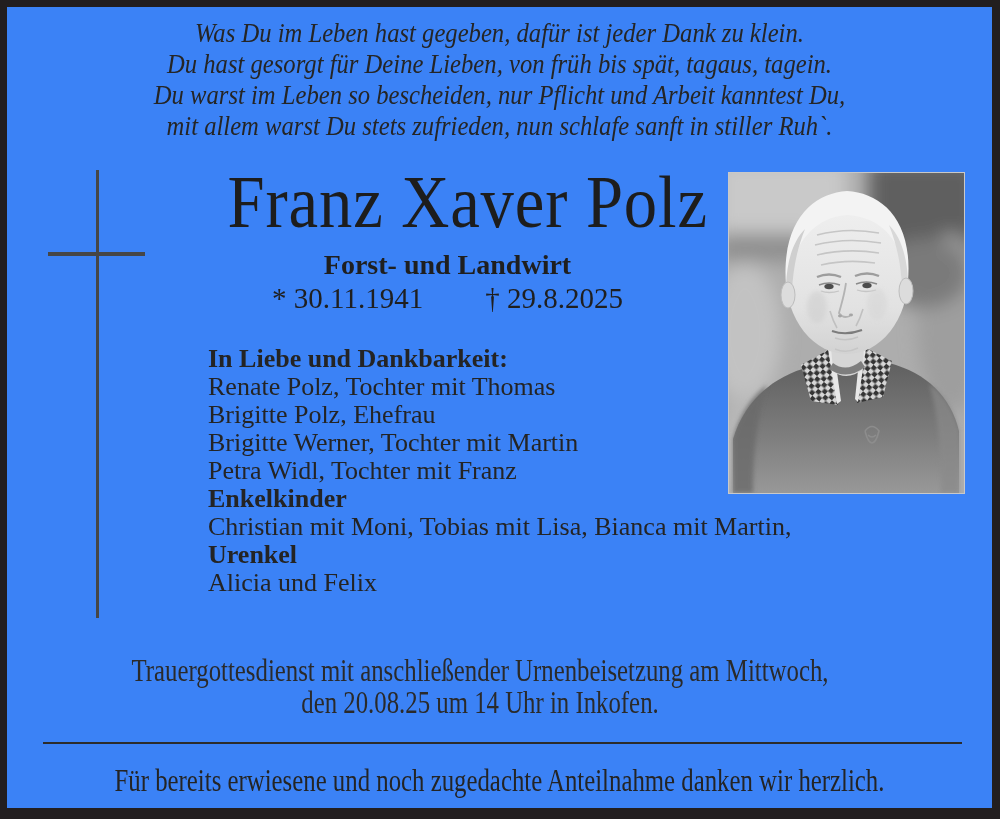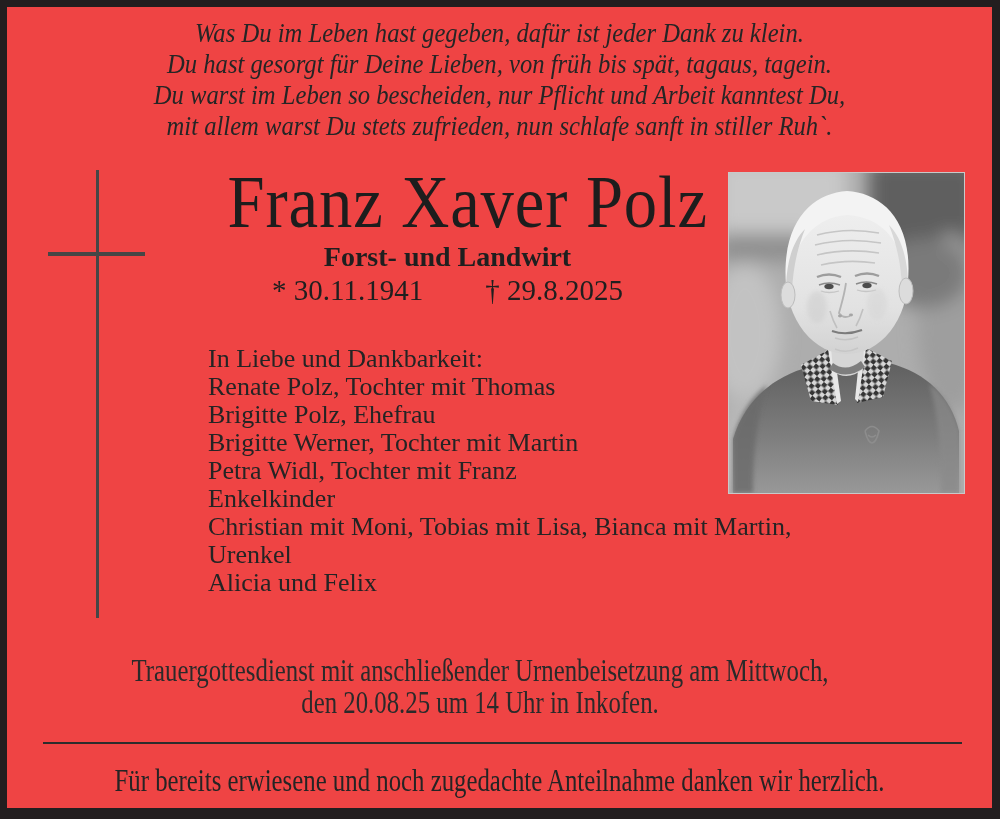--- a/index.html
+++ b/index.html
@@ -8,21 +8,21 @@
     width:1000px;height:819px;
     background:#221e1f;
     box-sizing:border-box;
     font-family:"Liberation Serif", serif;
     color:#222222;
     overflow:hidden;
   }
   .inner{
     position:absolute;
     left:7px; top:7px; right:8px; bottom:11px;
-    background:#ef4444;
+    background:#3b82f6;
   }
   
   .poem{
     position:absolute; left:0; right:0; top:10px;
     text-align:center;
   }
   .poem-line{
     font-style:italic;
     font-size:28px;
     line-height:31px;
@@ -50,21 +50,21 @@
     font-size:74px;
     font-weight:normal;
     line-height:74px;
     letter-spacing:1px;
     transform:scaleX(0.9);
     transform-origin:50% 50%;
     white-space:nowrap;
     color:#1d1d1d;
   }
   .occupation{
-    margin-top:2px;
+    margin-top:10px;
     font-size:28px;
     font-weight:bold;
     line-height:32px;
     color:#1f1f1f;
   }
   .dates{
     margin-top:0;
     font-size:29px;
     line-height:34px;
     display:flex;
@@ -72,21 +72,21 @@
     gap:62px;
     color:#1f1f1f;
   }
   
   .mourners{
     position:absolute; left:201px; top:338px;
     font-size:26px; line-height:28px;
     color:#242424;
     white-space:nowrap;
   }
-  .mourners .bold{font-weight:normal;}
+  .mourners .bold{font-weight:bold;}
   
   .photo{
     position:absolute; left:721px; top:165px;
     width:237px; height:322px;
     border:1px solid #c9c9c9;
     box-sizing:border-box;
     background:#a9a9a9;
   }
   .photo svg{display:block;width:100%;height:100%;}
   

